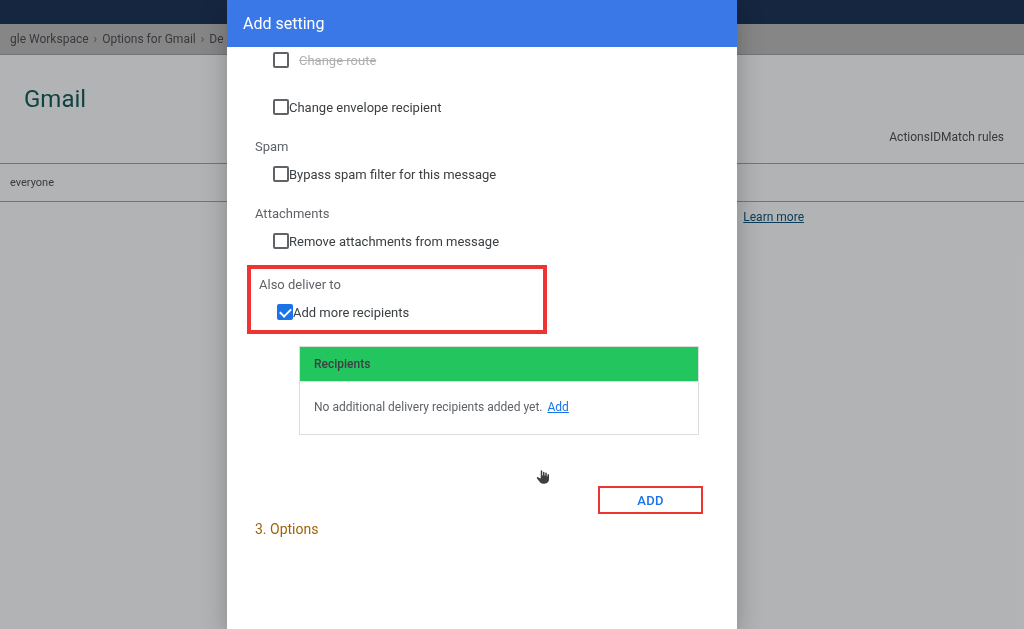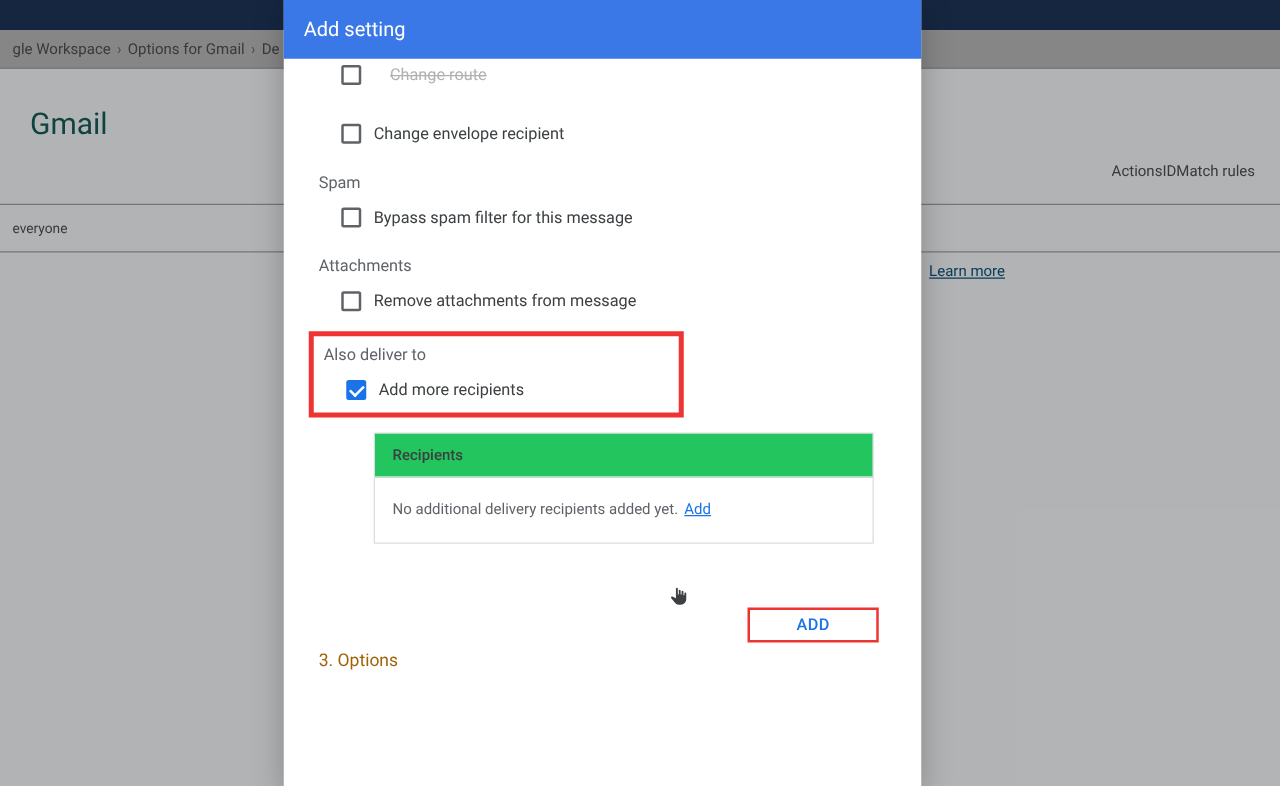--- a/index.html
+++ b/index.html
@@ -89,38 +89,38 @@
     }
     .modal-body {
       flex: 1;
       overflow: hidden;
       padding: 0 20px 0 28px;
       color: #3c4043;
     }
     .change-route-partial {
       display: flex;
       align-items: center;
-      gap: 23px;
+      gap: 10px;
       padding: 6px 0 6px 18px;
       border-bottom: none;
       transform: translateY(-1px);
     }
     .change-route-partial .cb { }
     .change-route-partial span { color: #5f6368; font-size: 13px; text-decoration: line-through; opacity: 0.5; }
 
     .section { margin-top: 24px; }
     .section-label {
       font-size: 13px;
       color: #5f6368;
       margin-bottom: 12px;
     }
     .check-row {
       display: flex;
       align-items: center;
-      gap: 10px;
+      gap: 0;
       padding-left: 18px;
     }
     .cb {
       width: 16px;
       height: 16px;
       border: 2px solid #5f6368;
       border-radius: 2px;
       background: #fff;
       flex-shrink: 0;
       cursor: pointer;

